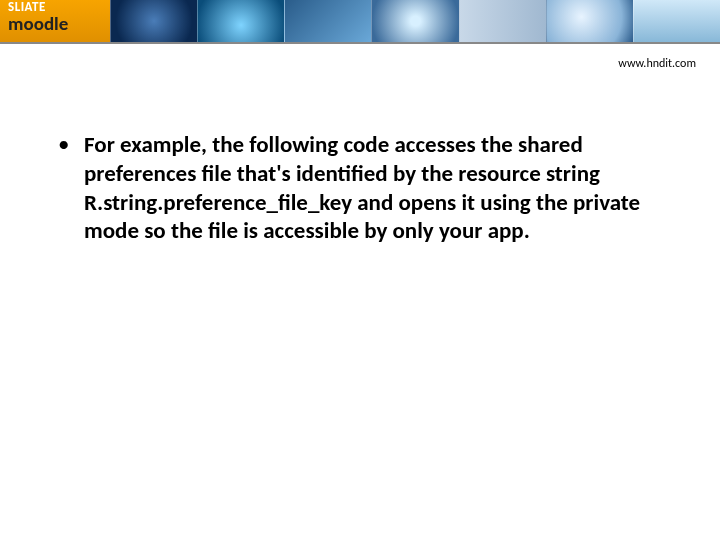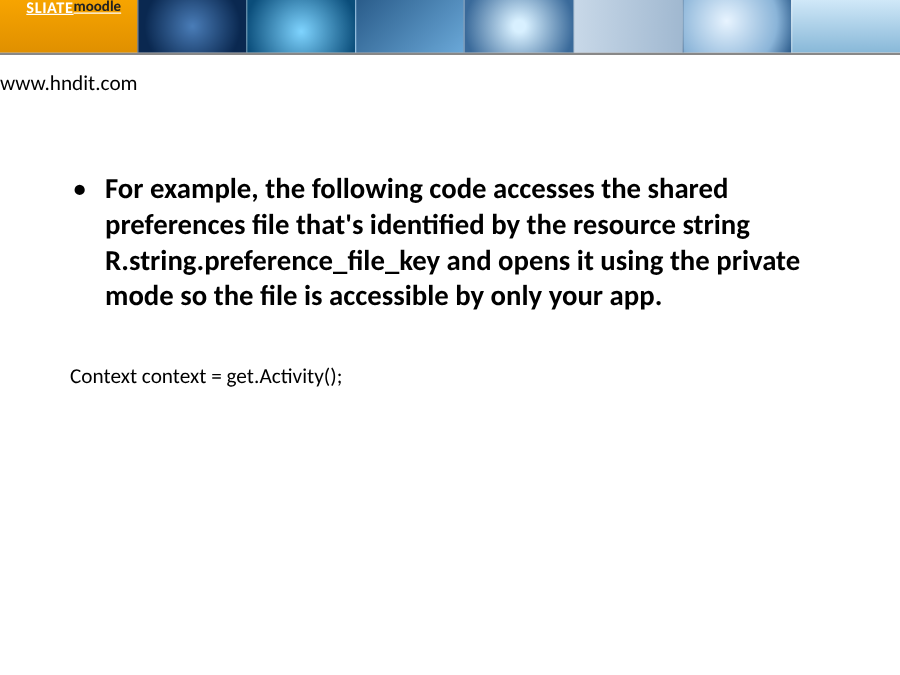--- a/index.html
+++ b/index.html
@@ -18,52 +18,51 @@
     display: flex;
     background: linear-gradient(to bottom, #e8e8e8 0%, #d0d0d0 100%);
     border-bottom: 2px solid #888;
     position: relative;
   }
   .banner-logo {
     width: 110px;
     height: 100%;
     background: linear-gradient(to bottom, #f7a400 0%, #e09000 100%);
     display: flex;
-    flex-direction: row;
-    justify-content: center;
+    flex-direction: column;
+    justify-content: flex-start;
     padding-left: 8px;
     color: #fff;
     font-weight: bold;
     font-size: 12px;
     line-height: 1.1;
-    text-decoration: underline;
   }
   .banner-logo .line1 { color:#fff; font-size:13px; letter-spacing:0.5px; }
-  .banner-logo .line2 { color:#222; font-size:12px; }
+  .banner-logo .line2 { color:#222; font-size:19px; }
   .banner-images {
     flex: 1;
     display: flex;
     height: 100%;
   }
   .banner-img {
     flex: 1;
     height: 100%;
     border-left: 1px solid rgba(255,255,255,0.3);
   }
   .bi1 { background: radial-gradient(circle at 50% 50%, #4a7db8 0%, #0a2850 80%); }
   .bi2 { background: radial-gradient(circle at 50% 60%, #7fd4ff 0%, #0a4d7a 90%); }
   .bi3 { background: linear-gradient(135deg, #2a5c8a 0%, #6aa8d8 100%); }
   .bi4 { background: radial-gradient(circle at 50% 50%, #d8f0ff 10%, #3a6a9a 90%); }
   .bi5 { background: linear-gradient(to right, #c8d8e8 0%, #a0b8d0 100%); }
   .bi6 { background: radial-gradient(circle at 40% 40%, #e8f4ff 0%, #8ab4d8 70%, #2a5a8a 100%); }
   .bi7 { background: linear-gradient(to bottom, #d0e8f8 0%, #88b8d8 100%); }
   .url-line {
-    text-align: left;
+    text-align: right;
     padding: 12px 24px 0 0;
-    font-size: 17px;
+    font-size: 12px;
     font-family: Calibri, Arial, sans-serif;
   }
   .content {
     padding: 60px 56px 0 56px;
   }
   .bullet-row {
     display: flex;
     font-size: 23px;
     line-height: 1.25;
   }
@@ -107,15 +106,15 @@
 
 <div class="url-line">www.hndit.com</div>
 
 <div class="content">
   <div class="bullet-row">
     <div class="bullet">•</div>
     <div class="bullet-text">For example, the following code accesses the shared preferences file that's identified by the resource string R.string.preference_file_key and opens it using the private mode so the file is accessible by only your app.</div>
   </div>
 
   <div class="code-block">
-    <span>Context context = get.Activity();</span><br>
+    <br>
   </div>
 </div>
 
 </body></html>

